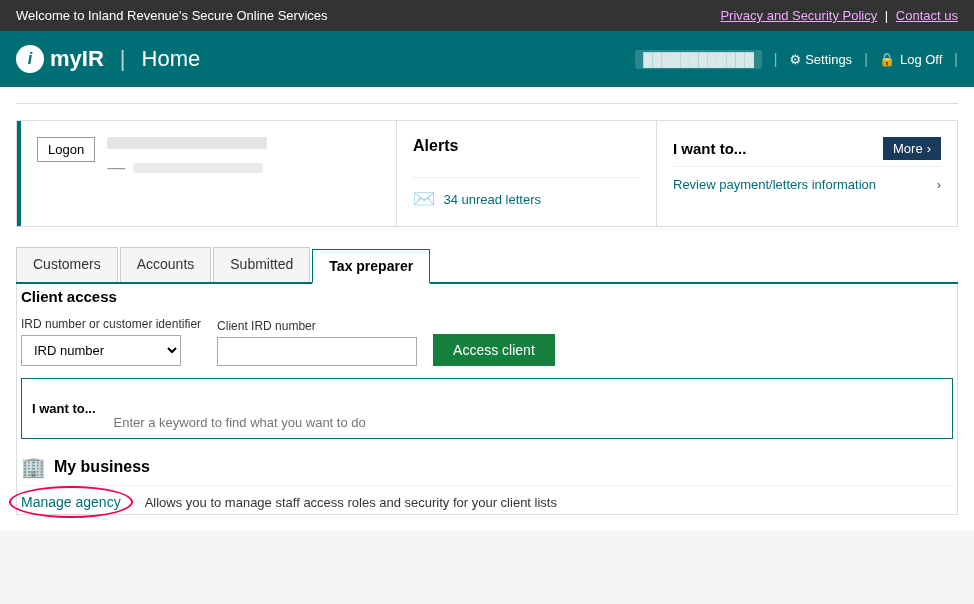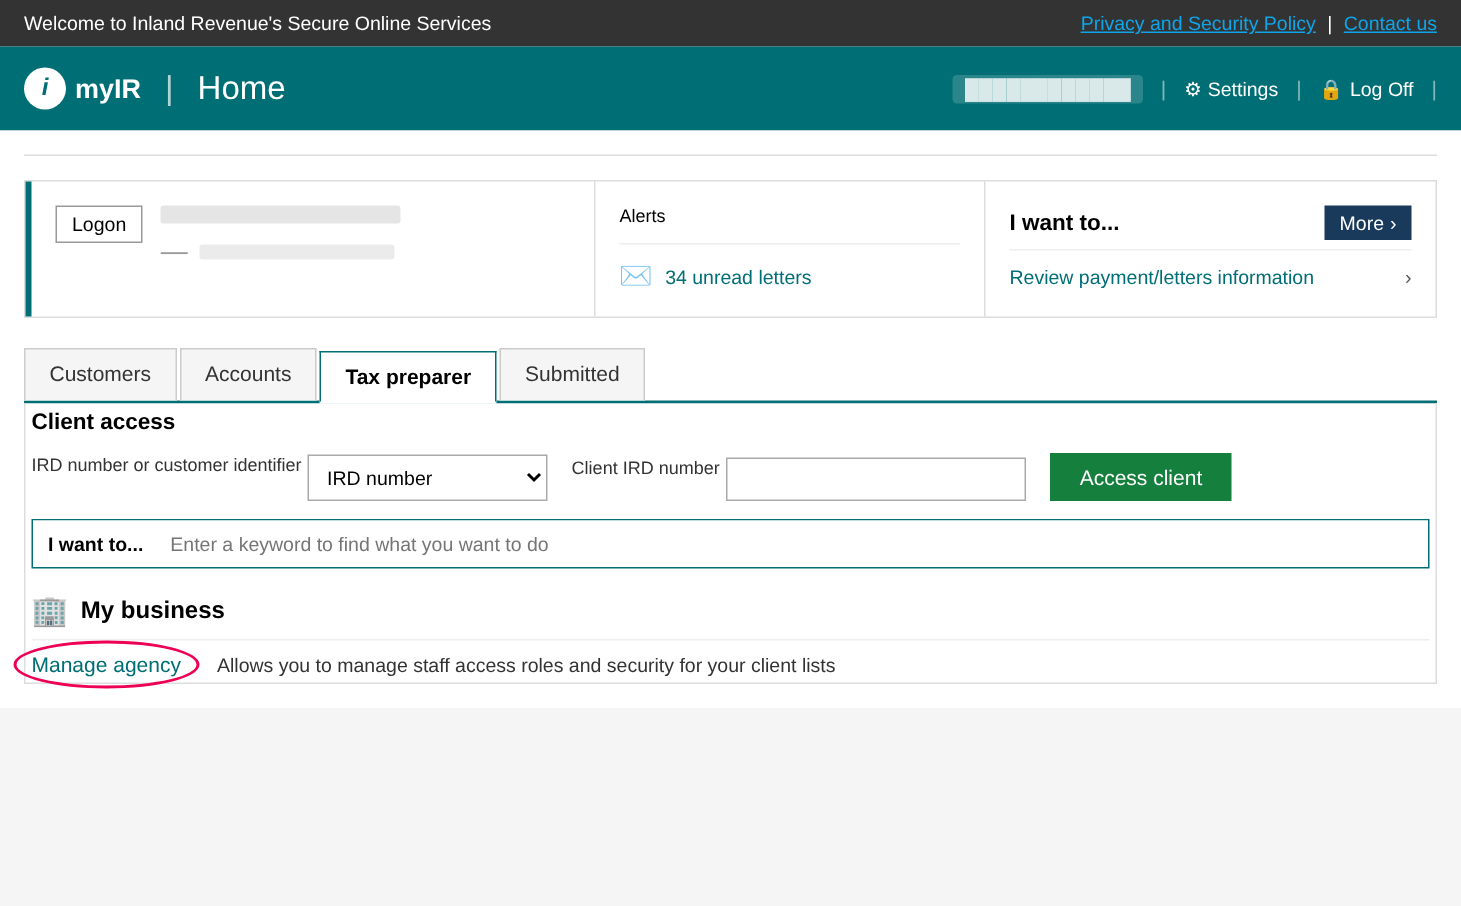--- a/index.html
+++ b/index.html
@@ -9,21 +9,21 @@
     .top-bar {
       background: #333;
       color: #fff;
       padding: 8px 16px;
       display: flex;
       justify-content: space-between;
       align-items: center;
       font-size: 13px;
     }
     .top-bar-links a {
-      color: #0ea5e9;
+      color: #f0abfc;
       text-decoration: underline;
       font-size: 13px;
     }
     .top-bar-links span { margin: 0 4px; }
 
     
     .header {
       background: #006e75;
       color: #fff;
       padding: 0 16px;
@@ -49,21 +49,21 @@
       border-radius: 50%;
       display: flex;
       align-items: center;
       justify-content: center;
       color: #006e75;
       font-weight: bold;
       font-size: 16px;
       font-style: italic;
     }
     .header-title {
-      font-size: 18px;
+      font-size: 22px;
       font-weight: bold;
       color: #fff;
     }
     .header-divider {
       color: #fff;
       font-size: 22px;
       margin: 0 8px;
       opacity: 0.7;
     }
     .header-page {
@@ -146,24 +146,24 @@
       opacity: 0.4;
     }
     .user-detail-dash { color: #999; font-size: 18px; }
 
     .info-card-alerts {
       border-right: 1px solid #ddd;
       padding: 16px;
       flex: 0 0 260px;
     }
     .alerts-title {
-      font-size: 12px;
-      font-weight: normal;
+      font-size: 16px;
+      font-weight: bold;
       margin-bottom: 10px;
-      padding-bottom: 11px;
+      padding-bottom: 22px;
       border-bottom: 1px solid #eee;
     }
     .alert-item {
       display: flex;
       align-items: center;
       gap: 8px;
       color: #006e75;
       text-decoration: none;
       font-size: 13px;
     }
@@ -251,21 +251,21 @@
       margin-bottom: 12px;
     }
     .form-row {
       display: flex;
       gap: 16px;
       align-items: flex-end;
       margin-bottom: 12px;
     }
     .form-group {
       display: flex;
-      flex-direction: row;
+      flex-direction: column;
       gap: 4px;
     }
     .form-label {
       font-size: 12px;
       color: #333;
     }
     .form-select {
       padding: 6px 8px;
       border: 1px solid #aaa;
       background: #fff;
@@ -302,20 +302,21 @@
       white-space: nowrap;
       background: #fff;
     }
     .iwant-input {
       flex: 1;
       border: none;
       outline: none;
       padding: 8px;
       font-size: 13px;
       color: #737373;
+      margin-top: 28px;
     }
 
     
     .business-section {
       margin-top: 4px;
     }
     .business-header {
       display: flex;
       align-items: center;
       gap: 8px;
@@ -438,22 +439,22 @@
       <a href="#" class="iwantto-link">
         <span>Review payment/letters information</span>
         <span class="chevron">›</span>
       </a>
     </div>
   </div>
 
   <div class="tabs">
     <div class="tab">Customers</div>
     <div class="tab">Accounts</div>
+    <div class="tab">Submitted</div>
     <div class="tab active">Tax preparer</div>
-    <div class="tab">Submitted</div>
   </div>
 
   <div class="tab-content">
 
     <div class="section-title">Client access</div>
     <div class="form-row">
       <div class="form-group">
         <label class="form-label">IRD number or customer identifier</label>
         <select class="form-select">
           <option>IRD number</option>

